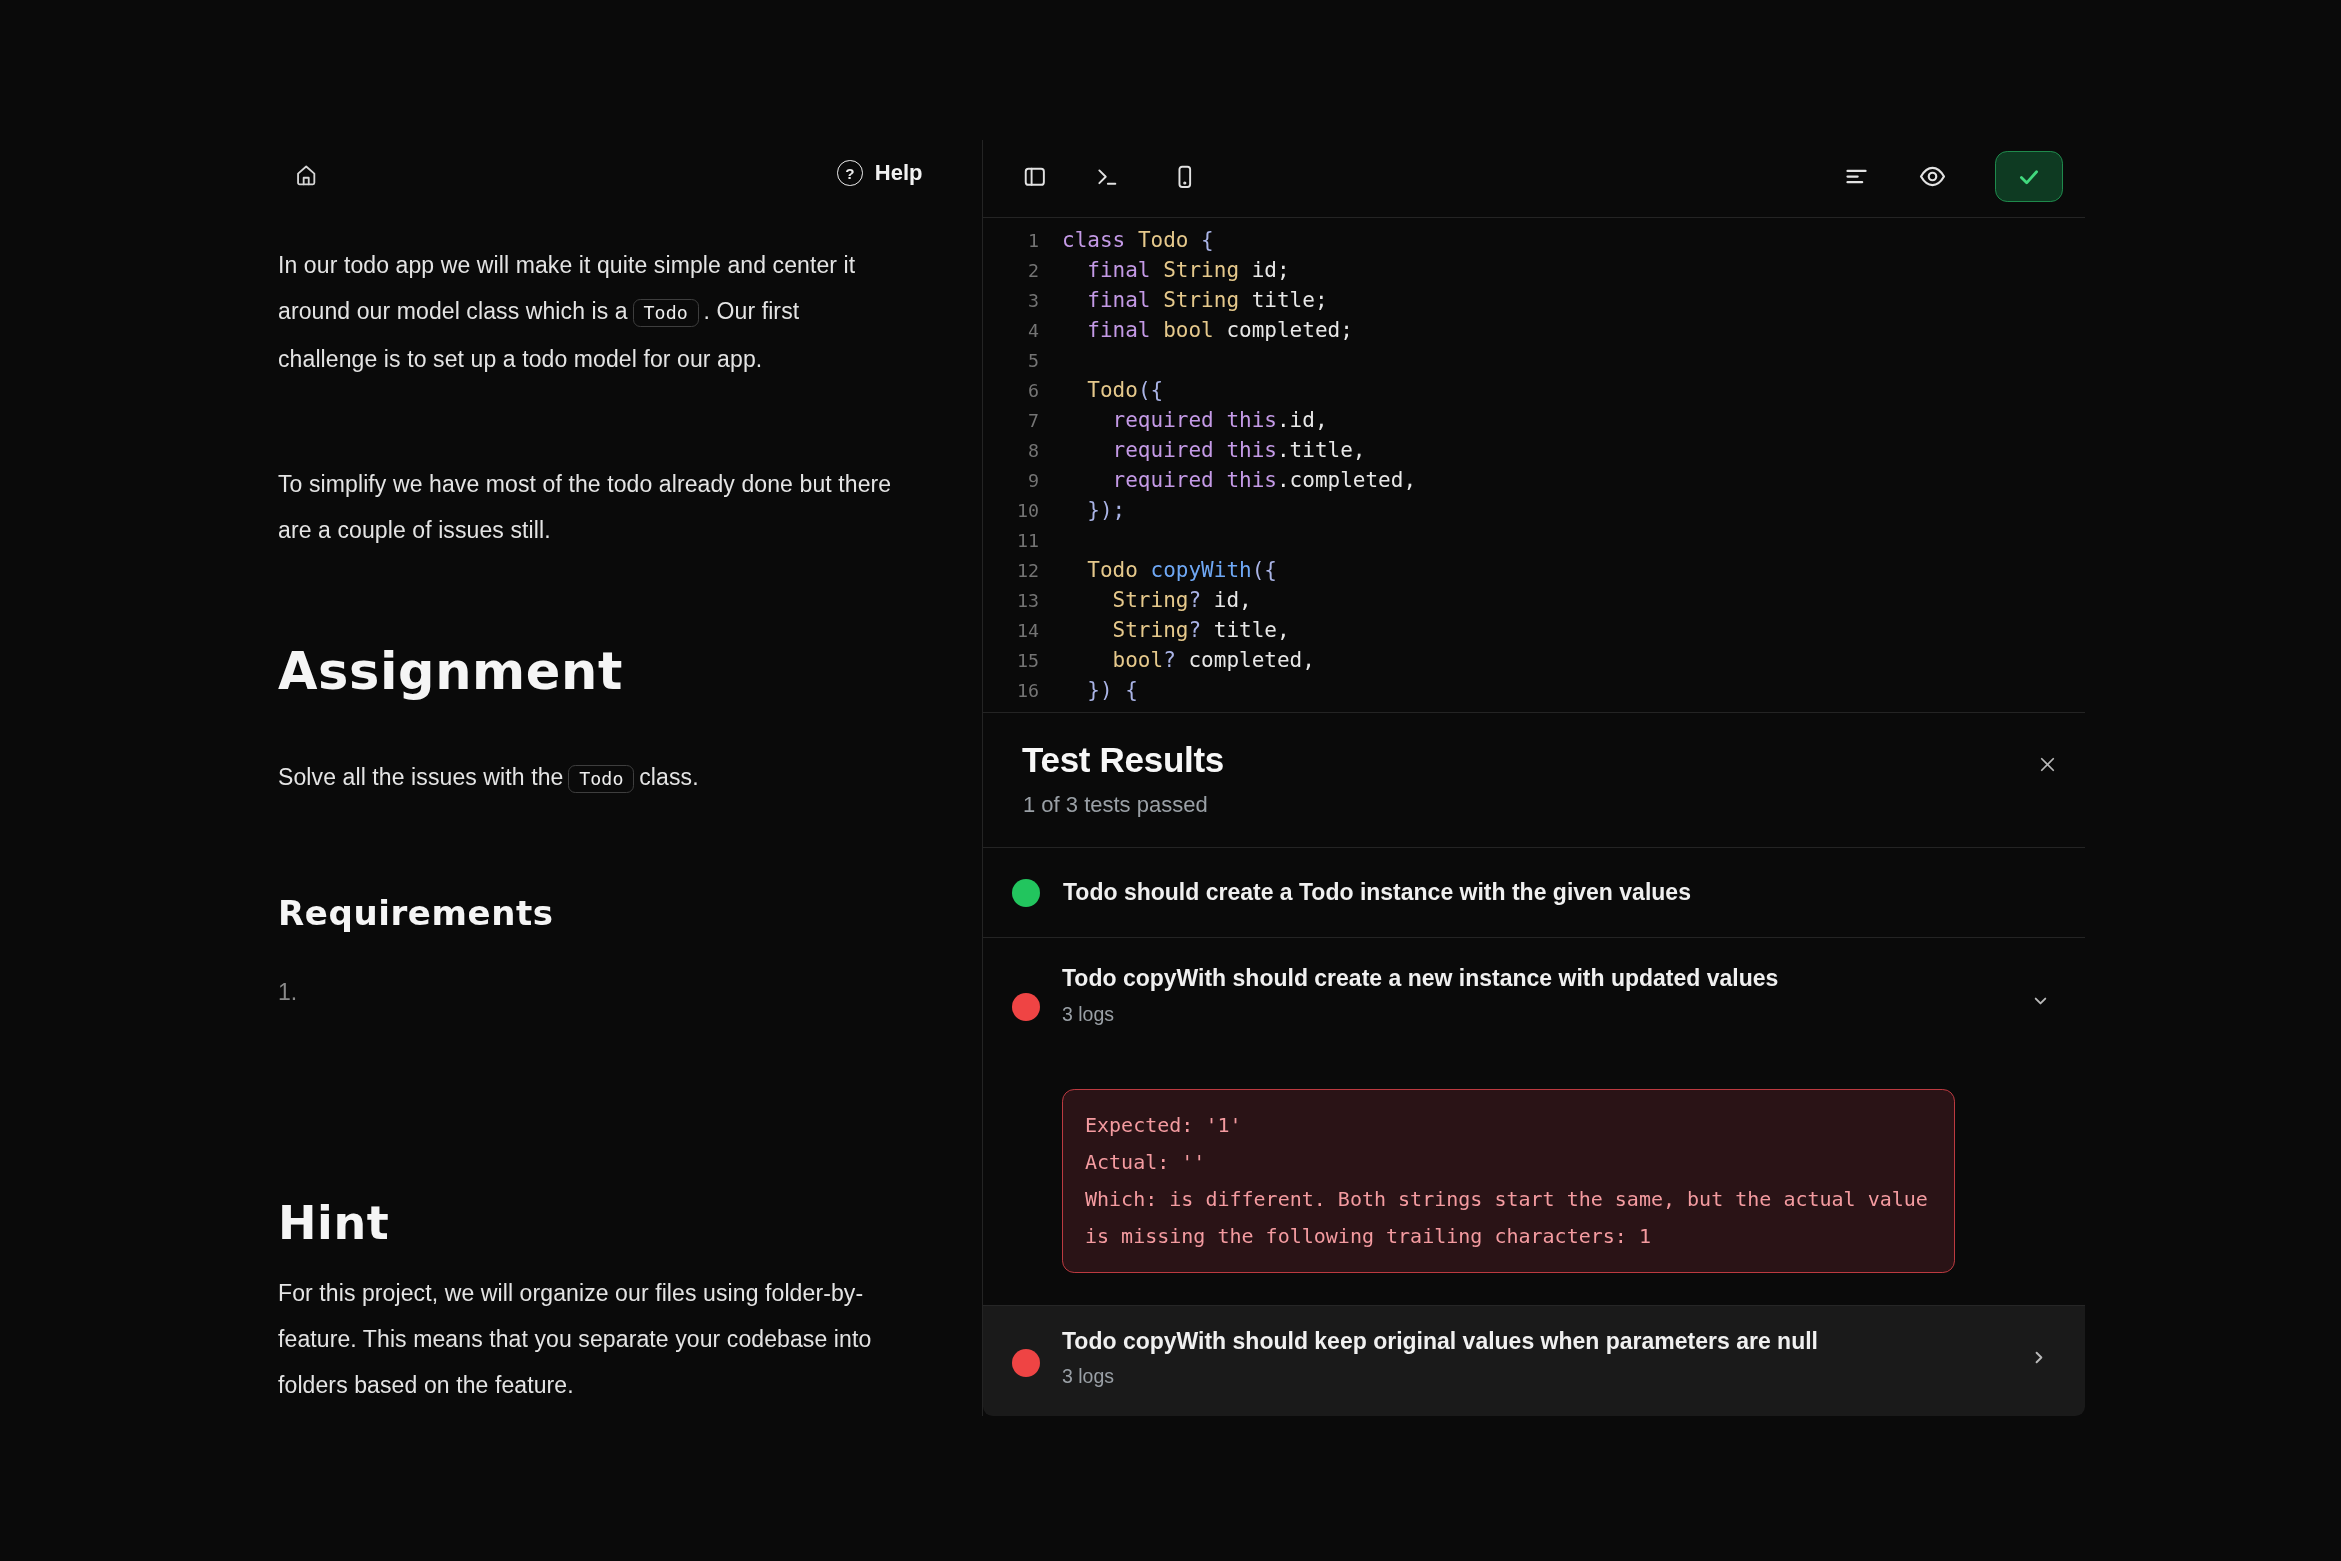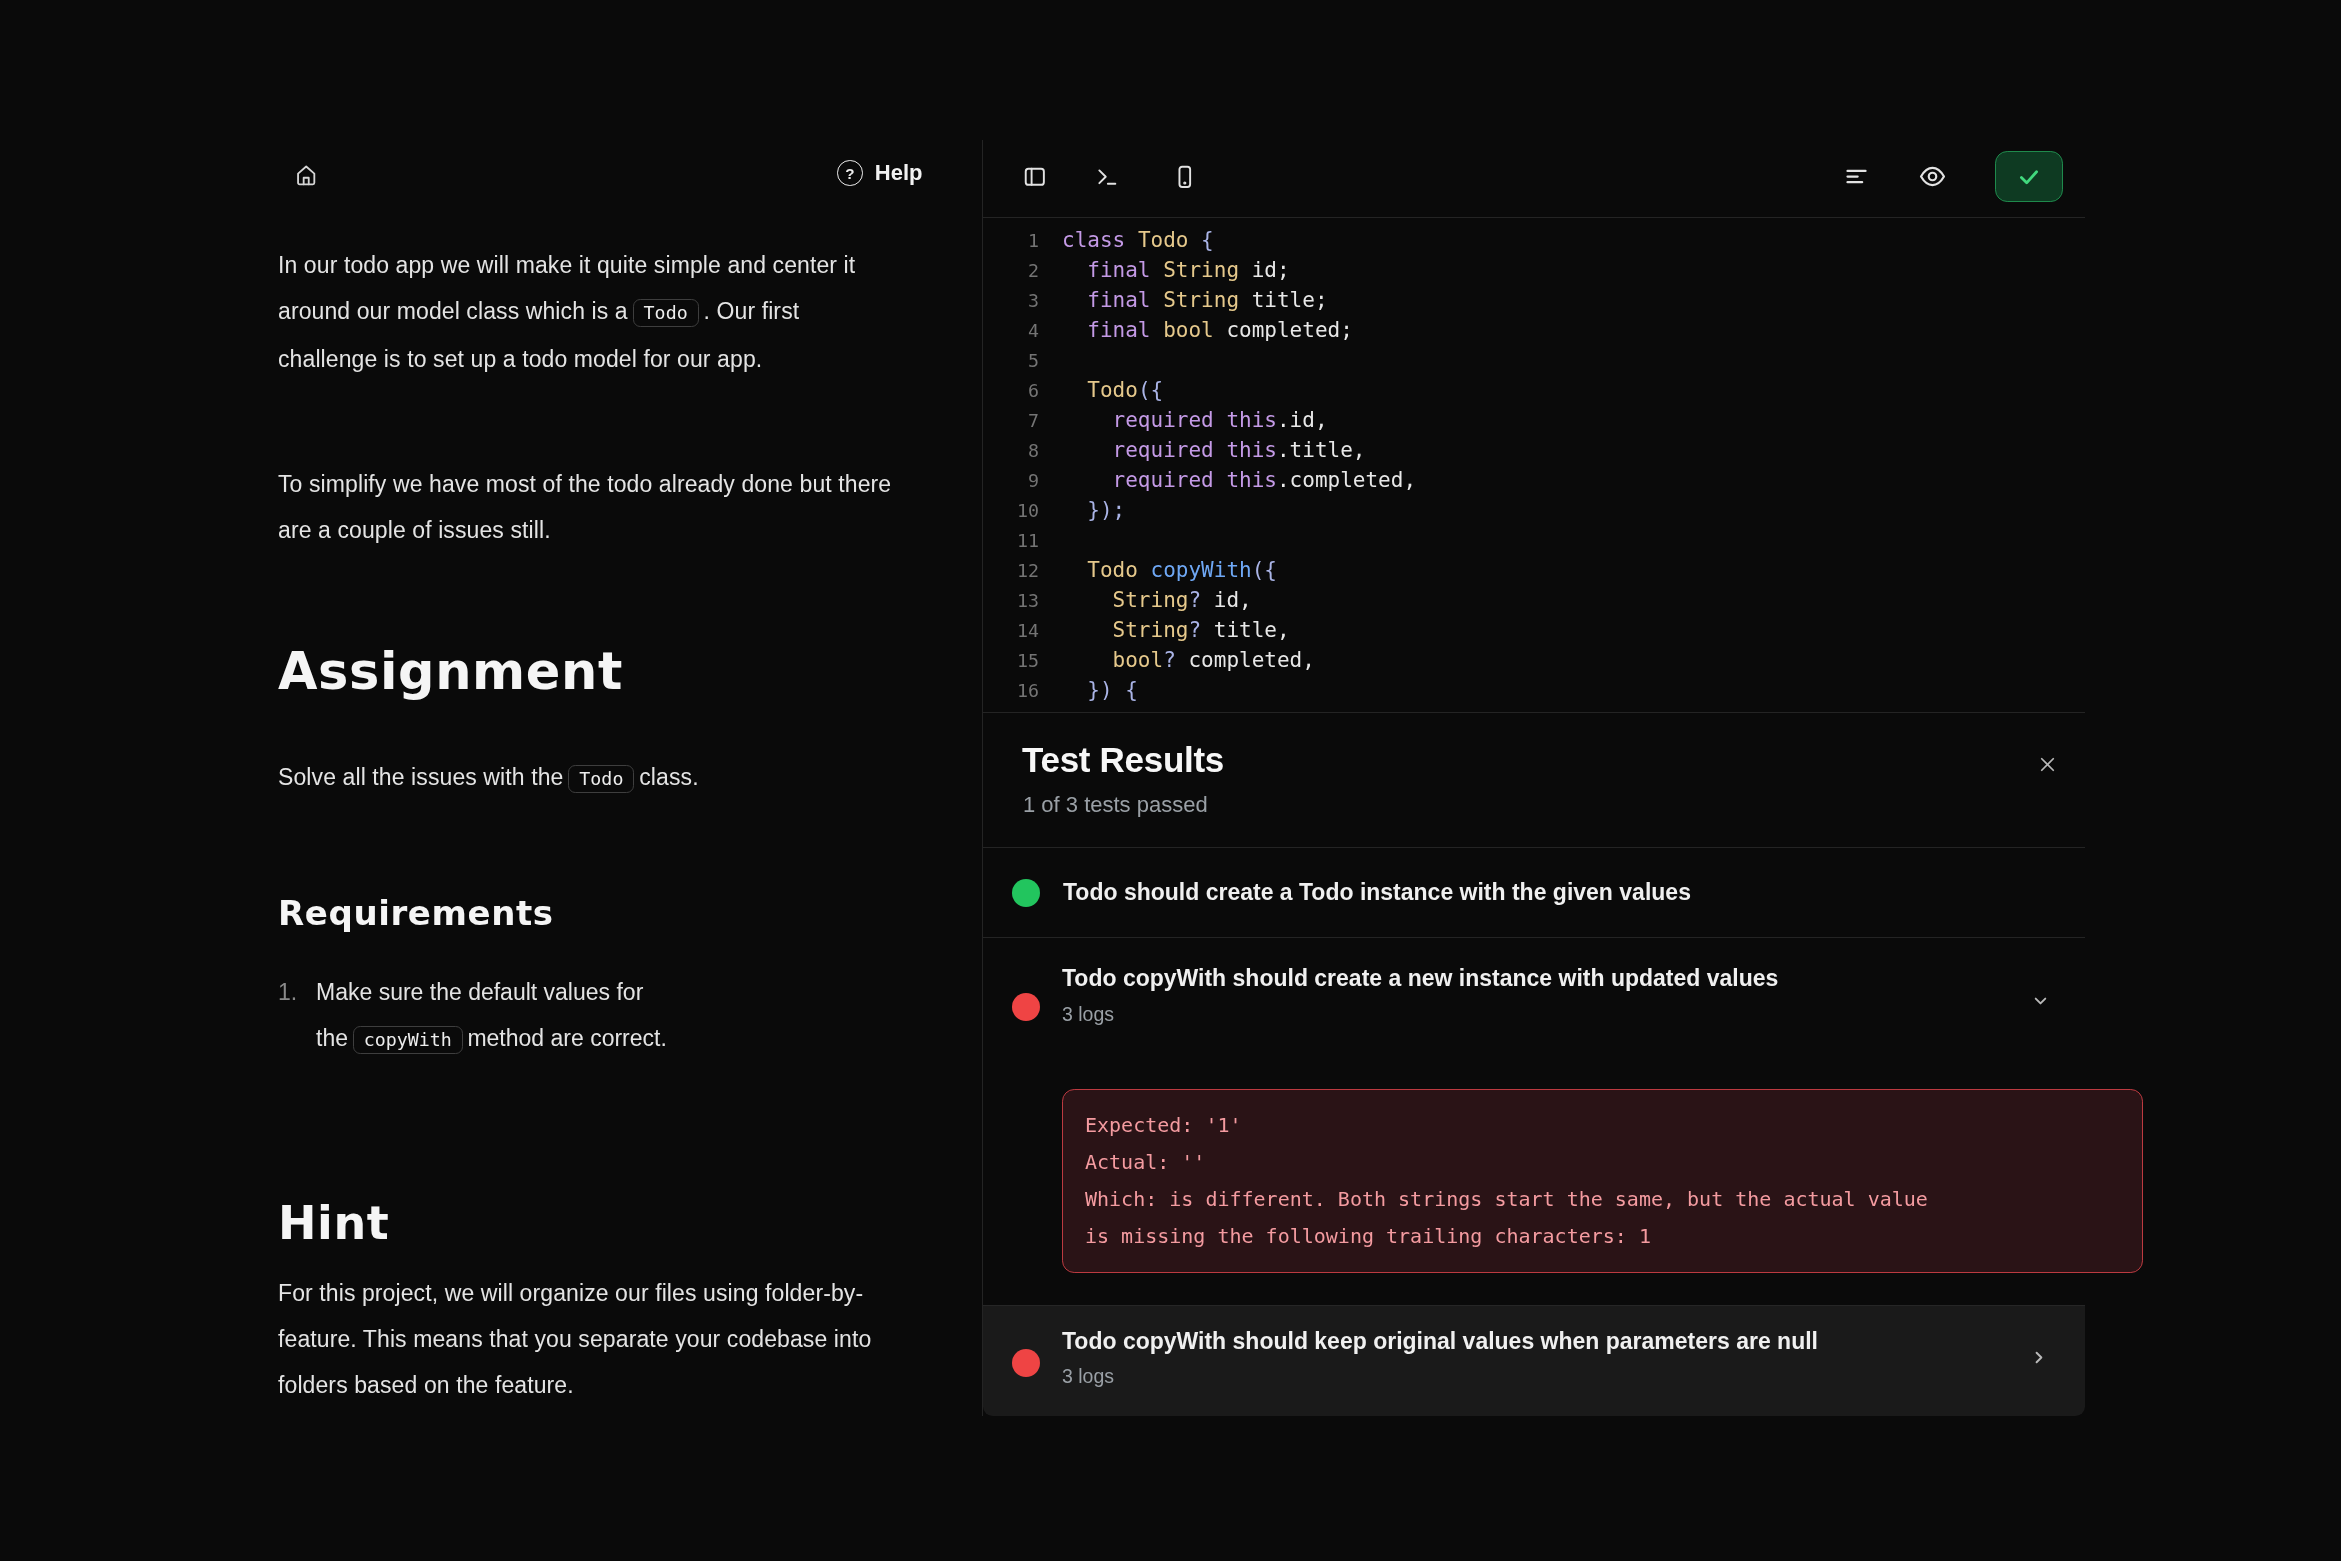--- a/index.html
+++ b/index.html
@@ -65,21 +65,21 @@
   .trow-title{font-size:23px;font-weight:600;color:#f0f0f0;}
   .dot{width:28px;height:28px;border-radius:50%;flex:none;}
   .dot-pass{background:#22c55e;} .dot-fail{background:#ef4444;}
   .row-pass{position:absolute;top:708px;left:0;right:0;height:90px;border-bottom:1.2px solid #242424;
             box-sizing:border-box;display:flex;align-items:center;gap:23px;padding-left:29px;}
   .row-fail1{position:absolute;top:798px;left:0;right:0;height:367px;}
   .rf1-dot{position:absolute;left:29px;top:55px;}
   .rf1-title{position:absolute;left:79px;top:27px;}
   .rf1-logs{position:absolute;left:79px;top:65px;font-size:19.5px;color:#9aa0a6;}
   .rf1-chev{position:absolute;right:33px;top:51px;cursor:pointer;}
-  .error-box{position:absolute;left:79px;top:151px;width:1081px;height:184px;box-sizing:border-box;
+  .error-box{position:absolute;left:79px;top:151px;width:893px;height:184px;box-sizing:border-box;
              background:#2a1316;border:1.2px solid #bc3a40;border-radius:12.2px;padding:17px 22px;
              font-family:"DejaVu Sans Mono",monospace;font-size:20px;line-height:37px;color:#f49ba0;}
   .row-fail2{position:absolute;top:1165px;left:0;right:0;height:111px;background:#1a1a1a;
              border-top:1.2px solid #262626;border-radius:0 0 9.8px 9.8px;box-sizing:border-box;cursor:pointer;}
   .rf2-dot{position:absolute;left:29px;top:43px;}
   .rf2-title{position:absolute;left:79px;top:22px;}
   .rf2-logs{position:absolute;left:79px;top:59px;font-size:19.5px;color:#9aa0a6;}
   .rf2-chev{position:absolute;right:35px;top:40px;cursor:pointer;}
 </style>
 </head>
@@ -111,23 +111,20 @@
   <div class="lesson-block para" style="top:754px">
     <span>Solve all the issues with the</span><span class="chip">Todo</span><span>class.</span>
   </div>
 
   <div class="lesson-block h-big h-assignment" style="top:642px">Assignment</div>
 
   <div class="lesson-block h-big h-requirements" style="top:893px">Requirements</div>
 
   <div class="lesson-block req" style="top:969px">
     <span class="req-num">1.</span>
-    <span class="req-body">
-      <span>Make sure the default values for the</span><span class="chip">copyWith</span><span>method are correct.</span>
-    </span>
   </div>
 
   <div class="lesson-block h-big h-hint" style="top:1164px">Hint</div>
 
   <div class="lesson-block para" style="top:1270px">For this project, we will organize our files using folder-by-feature. This means that you separate your codebase into folders based on the feature.</div>
 
   <div class="right-panel">
 
     <div class="toolbar">
       <div class="tb-icon tb-panel">

